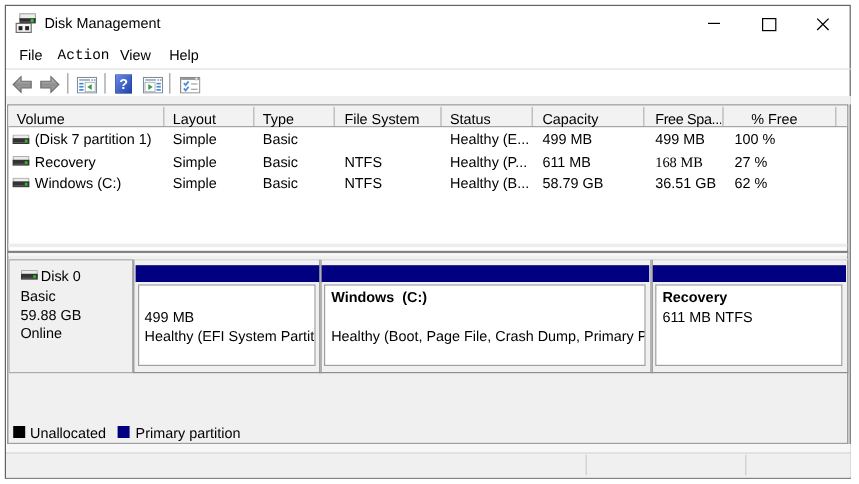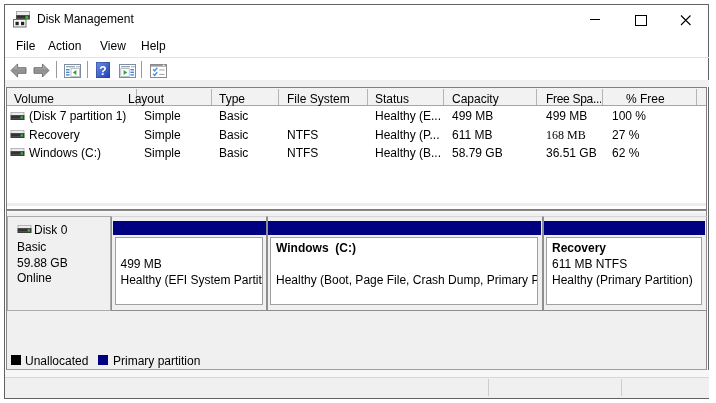--- a/index.html
+++ b/index.html
@@ -24,21 +24,21 @@
 </svg>
 <div class="t" style="left:37px;top:11.5px;font-size:12px;">Disk Management</div>
 
 <div class="abs" style="left:590px;top:19px;width:10px;height:1px;background:#000;"></div>
 <div class="abs" style="left:635px;top:15px;width:10px;height:9px;border:1px solid #000;"></div>
 <svg class="abs" style="left:680px;top:14px;" width="12" height="12" viewBox="0 0 12 12">
   <path d="M1 1.5 L10.5 11 M10.5 1.5 L1 11" stroke="#000" stroke-width="1.1"></path>
 </svg>
 
 <div class="t" style="left:16px;top:38.5px;text-align:right;">File</div>
-<div class="t" style="left:48px;top:38.5px;">Action</div>
+<div class="t" style="left:48px;top:38.5px;font-family:Liberation Mono, monospace;">Action</div>
 <div class="t" style="left:100px;top:38.5px;">View</div>
 <div class="t" style="left:141px;top:38.5px;">Help</div>
 <div class="abs" style="left:5px;top:57px;width:704px;height:1px;background:#e2e2e2;"></div>
 
 <div class="abs" style="left:5px;top:80px;width:704px;height:7px;background:#f0f0f0;"></div>
 
 <svg class="abs" style="left:10px;top:63px;" width="17" height="15" viewBox="0 0 18 16">
   <defs>
       <linearGradient id="ag" x1="0" y1="0" x2="0" y2="1">
     <stop offset="0" stop-color="#c8c8c8"></stop>
@@ -108,21 +108,21 @@
 <div class="abs" style="left:136px;top:89px;width:1px;height:16px;background:#b4b4b4;"></div>
 <div class="abs" style="left:211px;top:89px;width:1px;height:16px;background:#b4b4b4;"></div>
 <div class="abs" style="left:278px;top:89px;width:1px;height:16px;background:#b4b4b4;"></div>
 <div class="abs" style="left:367px;top:89px;width:1px;height:16px;background:#b4b4b4;"></div>
 <div class="abs" style="left:443px;top:89px;width:1px;height:16px;background:#b4b4b4;"></div>
 <div class="abs" style="left:536px;top:89px;width:1px;height:16px;background:#b4b4b4;"></div>
 <div class="abs" style="left:602px;top:89px;width:1px;height:16px;background:#b4b4b4;"></div>
 <div class="abs" style="left:696px;top:89px;width:1px;height:16px;background:#b4b4b4;"></div>
 
 <div class="t" style="left:14px;top:92px;">Volume</div>
-<div class="t" style="left:128px;top:92px;">Layout</div>
+<div class="t" style="left:144px;top:92px;">Layout</div>
 <div class="t" style="left:219px;top:92px;">Type</div>
 <div class="t" style="left:287px;top:92px;">File System</div>
 <div class="t" style="left:375px;top:92px;">Status</div>
 <div class="t" style="left:452px;top:92px;">Capacity</div>
 <div class="abs" style="left:546px;top:92px;width:55px;height:14px;overflow:hidden;white-space:nowrap;line-height:14px;letter-spacing:-0.3px;">Free Spa...</div>
 <div class="t" style="left:626px;top:92px;">% Free</div>
 
 <svg class="abs" style="left:10px;top:111.5px;" width="15" height="9" viewBox="0 0 15 9">
   <rect x="1" y="0.5" width="13" height="3" fill="#ececec" stroke="#9f9f9f" stroke-width="0.7"></rect>
   <rect x="0.5" y="3.2" width="14" height="4.8" fill="#333333"></rect>
@@ -196,21 +196,20 @@
 <div class="abs" style="left:270px;top:236.5px;width:268px;height:68px;border:1px solid #a0a0a0;background:#ffffff;box-sizing:border-box;overflow:hidden;">
   <div class="t" style="left:5px;top:3px;font-weight:bold;">Windows&nbsp; (C:)</div>
   <div class="t" style="left:5px;top:35px;">Healthy (Boot, Page File, Crash Dump, Primary Pa</div>
 </div>
 
 <div class="abs" style="left:542.5px;top:216px;width:164px;height:95px;border:1px solid #8e8e8e;border-top-color:#d6d6d6;background:#f0f0f0;box-sizing:border-box;"></div>
 <div class="abs" style="left:544px;top:221px;width:160.5px;height:14px;background:#000080;"></div>
 <div class="abs" style="left:546px;top:236.5px;width:156px;height:68px;border:1px solid #a0a0a0;background:#ffffff;box-sizing:border-box;overflow:hidden;">
   <div class="t" style="left:5px;top:3px;font-weight:bold;">Recovery</div>
   <div class="t" style="left:5px;top:19.5px;">611 MB NTFS</div>
-  <div class="t" style="left:5px;top:35px;">Healthy (Primary Partition)</div>
 </div>
 
 <div class="abs" style="left:11px;top:355px;width:10px;height:10px;background:#000000;"></div>
 <div class="t" style="left:25px;top:354px;">Unallocated</div>
 <div class="abs" style="left:98px;top:355px;width:10px;height:10px;background:#000080;"></div>
 <div class="t" style="left:113px;top:354px;">Primary partition</div>
 
 <div class="abs" style="left:5px;top:370px;width:704px;height:7px;background:#f7f7f7;"></div>
 <div class="abs" style="left:5px;top:377px;width:704px;height:21px;background:#f0f0f0;border-top:1px solid #d7d7d7;box-sizing:border-box;"></div>
 <div class="abs" style="left:488px;top:379px;width:1px;height:17px;background:#cdcdcd;"></div>

